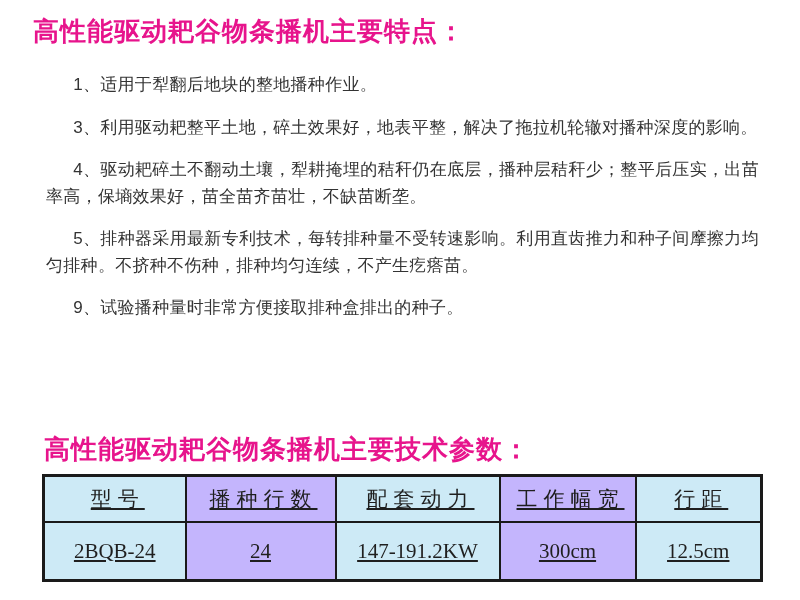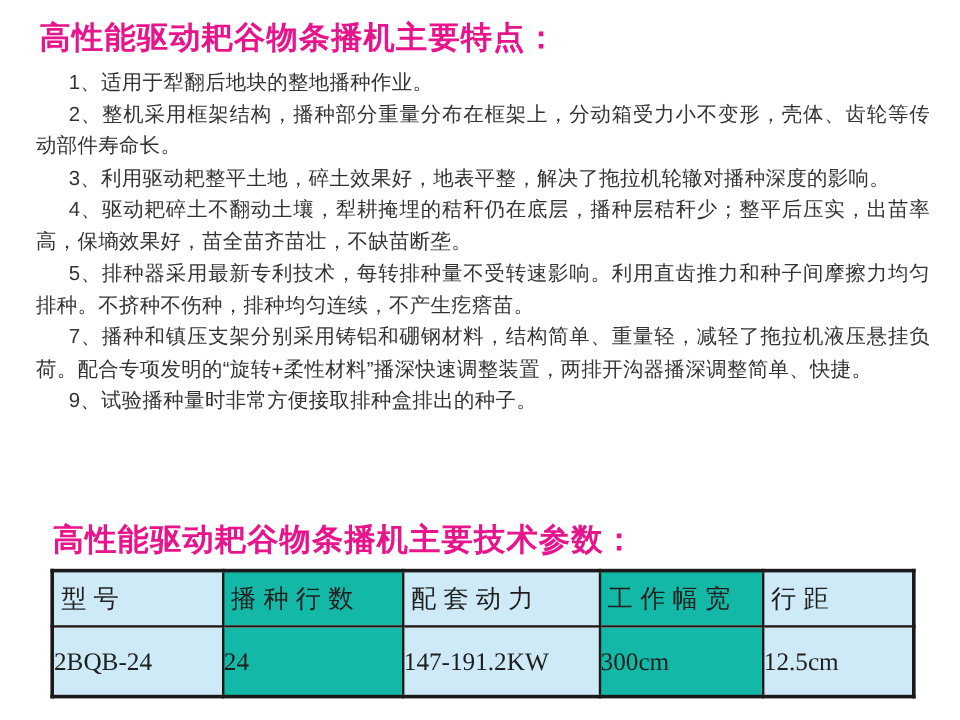--- a/index.html
+++ b/index.html
@@ -33,71 +33,70 @@
     left: 30px;
     top: 56px;
     width: 745px;
     color: #333333;
     font-size: 17px;
     line-height: 26.5px;
     text-align: justify;
     letter-spacing: 0.3px;
   }
   .features p {
-    margin: 0;
+    margin: 16px;
     text-indent: 1.6em;
   }
 
   .spec-table-wrap {
     position: absolute;
     left: 42px;
     top: 474px;
   }
   table.spec-table {
     border-collapse: collapse;
     table-layout: fixed;
     font-family: "Liberation Serif", "DejaVu Serif", serif;
     color: #1f1f1f;
     border: 3px solid #1a1a1a;
   }
   table.spec-table th,
   table.spec-table td {
     border: 2px solid #1a1a1a;
-    text-align: left;
+    text-align: center;
     vertical-align: middle;
     padding: 0;
     overflow: hidden;
     white-space: nowrap;
+    text-decoration: underline;
   }
   table.spec-table th {
     height: 44px;
     font-size: 21px;
     font-weight: normal;
     letter-spacing: 6px;
     text-indent: 6px; 
   }
   table.spec-table td {
     height: 56px;
     font-size: 21px;
   }
   .cell-blue  { background: #cdeaf6; }
-  .cell-white { background: #14b8a6; }
+  .cell-white { background: #c4b5fd; }
 </style>
 </head>
 <body>
 
 <h1 class="section-title title-features">高性能驱动耙谷物条播机主要特点：</h1>
 
 <div class="features">
   <p>1、适用于犁翻后地块的整地播种作业。</p>
-  <p>2、整机采用框架结构，播种部分重量分布在框架上，分动箱受力小不变形，壳体、齿轮等传动部件寿命长。</p>
   <p>3、利用驱动耙整平土地，碎土效果好，地表平整，解决了拖拉机轮辙对播种深度的影响。</p>
   <p>4、驱动耙碎土不翻动土壤，犁耕掩埋的秸秆仍在底层，播种层秸秆少；整平后压实，出苗率高，保墒效果好，苗全苗齐苗壮，不缺苗断垄。</p>
   <p>5、排种器采用最新专利技术，每转排种量不受转速影响。利用直齿推力和种子间摩擦力均匀排种。不挤种不伤种，排种均匀连续，不产生疙瘩苗。</p>
-  <p>7、播种和镇压支架分别采用铸铝和硼钢材料，结构简单、重量轻，减轻了拖拉机液压悬挂负荷。配合专项发明的“旋转+柔性材料”播深快速调整装置，两排开沟器播深调整简单、快捷。</p>
   <p>9、试验播种量时非常方便接取排种盒排出的种子。</p>
 </div>
 
 <h1 class="section-title title-specs">高性能驱动耙谷物条播机主要技术参数：</h1>
 
 <div class="spec-table-wrap">
   <table class="spec-table">
     <colgroup>
       <col style="width:142px">
       <col style="width:150px">

